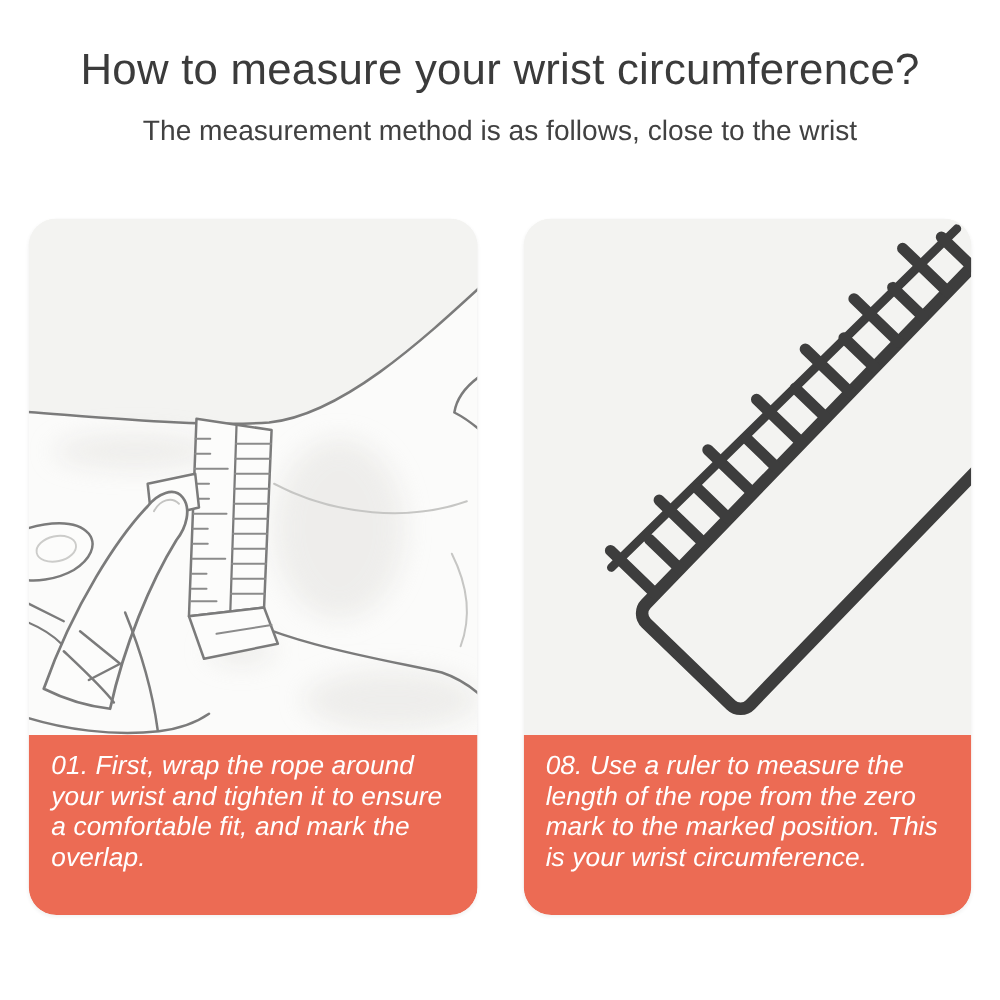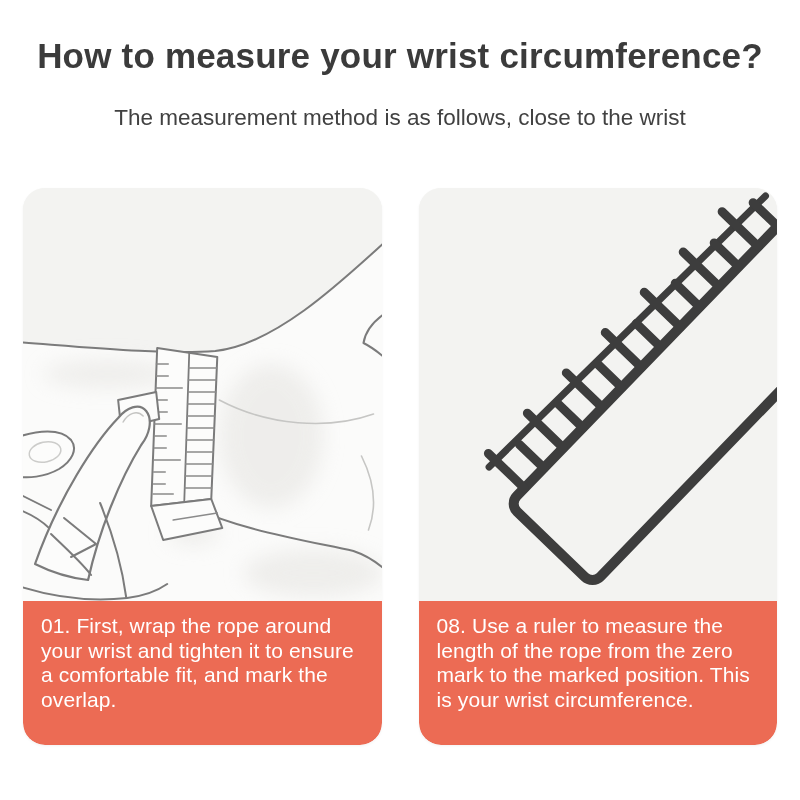--- a/index.html
+++ b/index.html
@@ -15,45 +15,46 @@
   html,body{width:800px;height:800px;}
   body{
     background:#ffffff;
     font-family:"Liberation Sans","DejaVu Sans",sans-serif;
     overflow:hidden;
   }
   .header{text-align:center;}
   .page-title{
     margin-top:36px;
     font-size:35px;
-    font-weight:700;
+    font-weight:400;
     letter-spacing:0.2px;
     color:var(--title-text);
   }
   .page-subtitle{
-    margin-top:29px;
+    margin-top:16px;
     font-size:22.5px;
     font-weight:400;
     color:#414141;
   }
   .steps{
     display:flex;
     gap:37px;
     padding:0 23px;
     margin-top:57px;
   }
   .card{
     flex:1;
     height:557px;
     border-radius:22px;
     overflow:hidden;
     display:flex;
     flex-direction:column;
     background:var(--panel-bg);
     box-shadow:0 1px 3px rgba(0,0,0,0.05);
+    font-style:italic;
   }
   .illo{
     height:413px;
     flex:none;
     position:relative;
     background:var(--panel-bg);
   }
   .illo svg{display:block;width:100%;height:100%;}
   .caption{
     height:144px;

